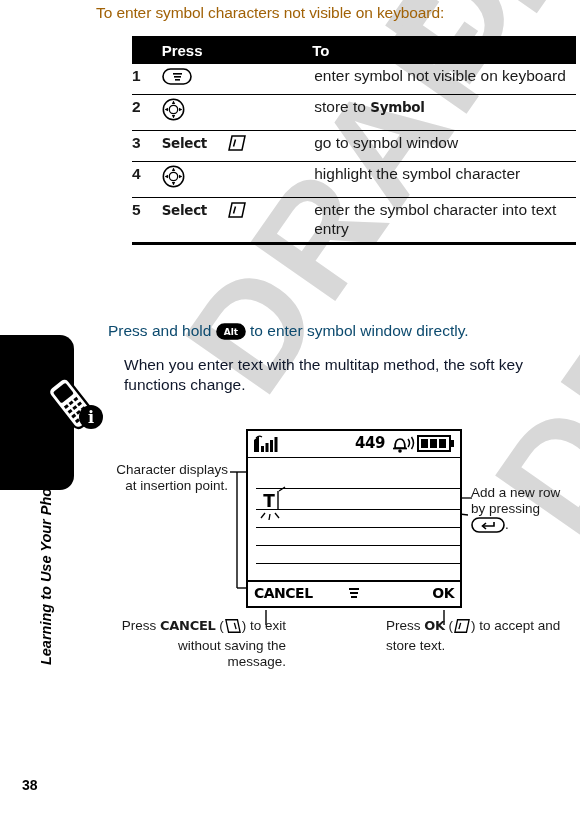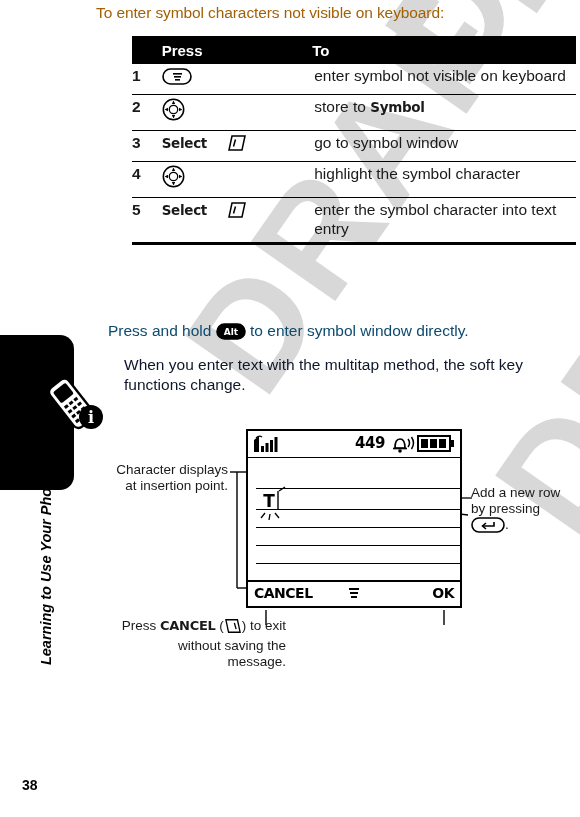--- a/index.html
+++ b/index.html
@@ -504,15 +504,21 @@
 
       <div class="co co-charleft">Character displays at insertion point.</div>
 
       <div class="co co-cancel">
         <span>Press </span><b>CANCEL</b><span> (</span><span class="keyicon"><svg width="18" height="16" viewBox="0 0 20 18">
               <polygon points="2,2 15,2 18,16 5,16" fill="#fff" stroke="#000" stroke-width="1.5"></polygon>
               <line x1="11.5" y1="5.5" x2="13.5" y2="12.5" stroke="#000" stroke-width="1.5"></line>
             </svg></span><span>)</span><span> to exit without saving the message.</span>
       </div>
 
+      <div class="co co-ok">
+        <span>Press </span><b>OK</b><span> (</span><span class="keyicon"><svg width="18" height="16" viewBox="0 0 20 18">
+              <polygon points="5,2 18,2 15,16 2,16" fill="#fff" stroke="#000" stroke-width="1.5"></polygon>
+              <line x1="8.5" y1="5.5" x2="6.5" y2="12.5" stroke="#000" stroke-width="1.5"></line>
+            </svg></span><span>)</span><span> to accept and store text.</span>
+      </div>
     </div>
   </div>
 </div>
 
 </body></html>

